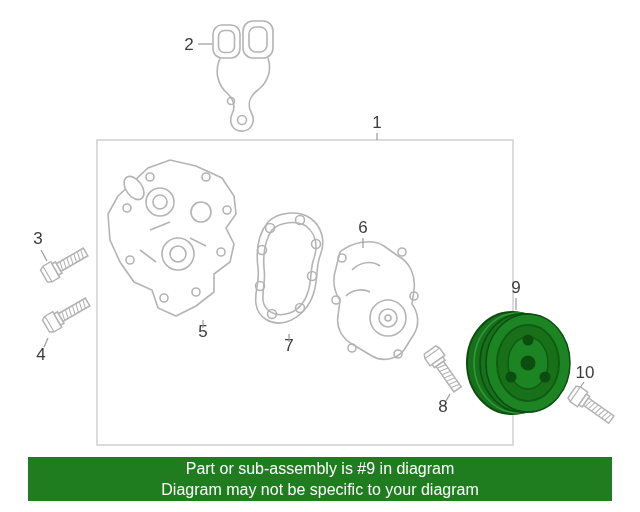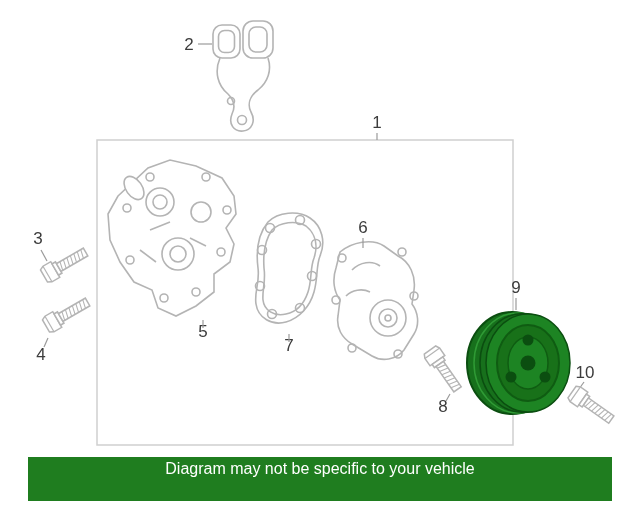--- a/index.html
+++ b/index.html
@@ -125,16 +125,17 @@
   <text class="lbl" x="516" y="293">9</text>
   <line x1="516" y1="298" x2="516" y2="310" stroke="#9a9a9a" stroke-width="1.2"></line>
 
   <text class="lbl" x="585" y="378">10</text>
   <line x1="584" y1="382" x2="579" y2="389" stroke="#9a9a9a" stroke-width="1.2"></line>
   <use href="#bolt" transform="translate(572,392) rotate(35)"></use>
 
 </svg>
 
 <div class="banner">
-  <div>Diagram may not be specific to your vehicle</div>
+  <div>Part or sub-assembly is #9 in diagram</div>
+  <div>Diagram may not be specific to your diagram</div>
 </div>
 
 </div>
 
 </body></html>

